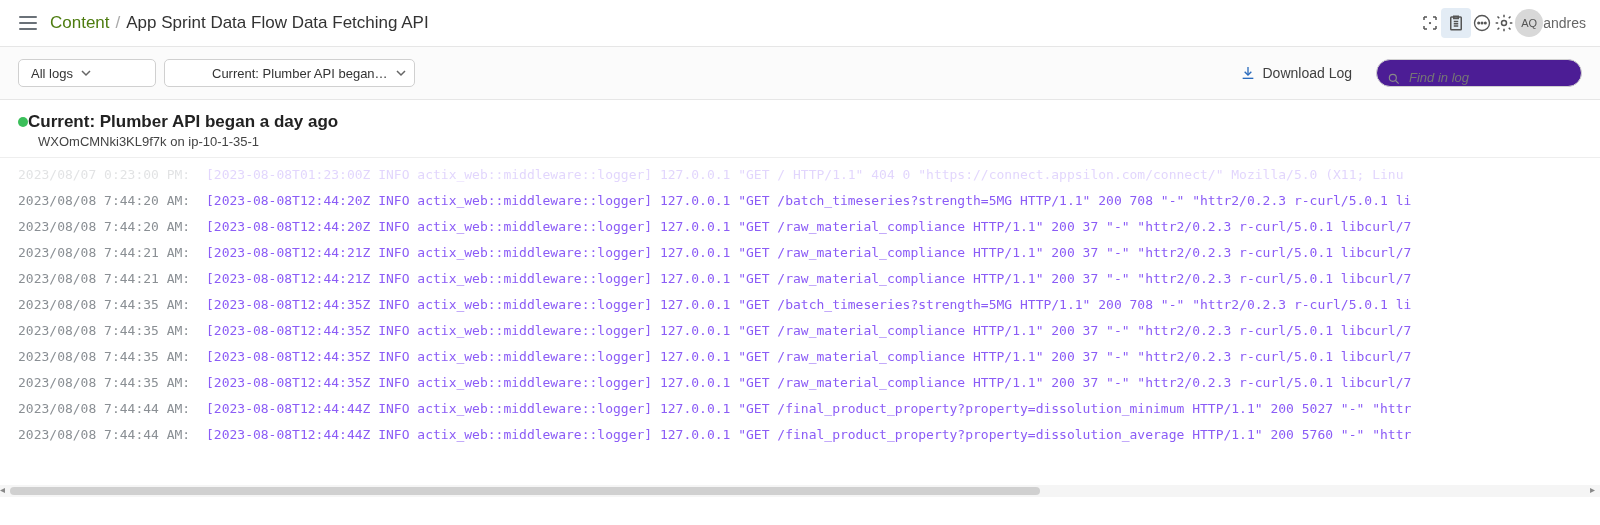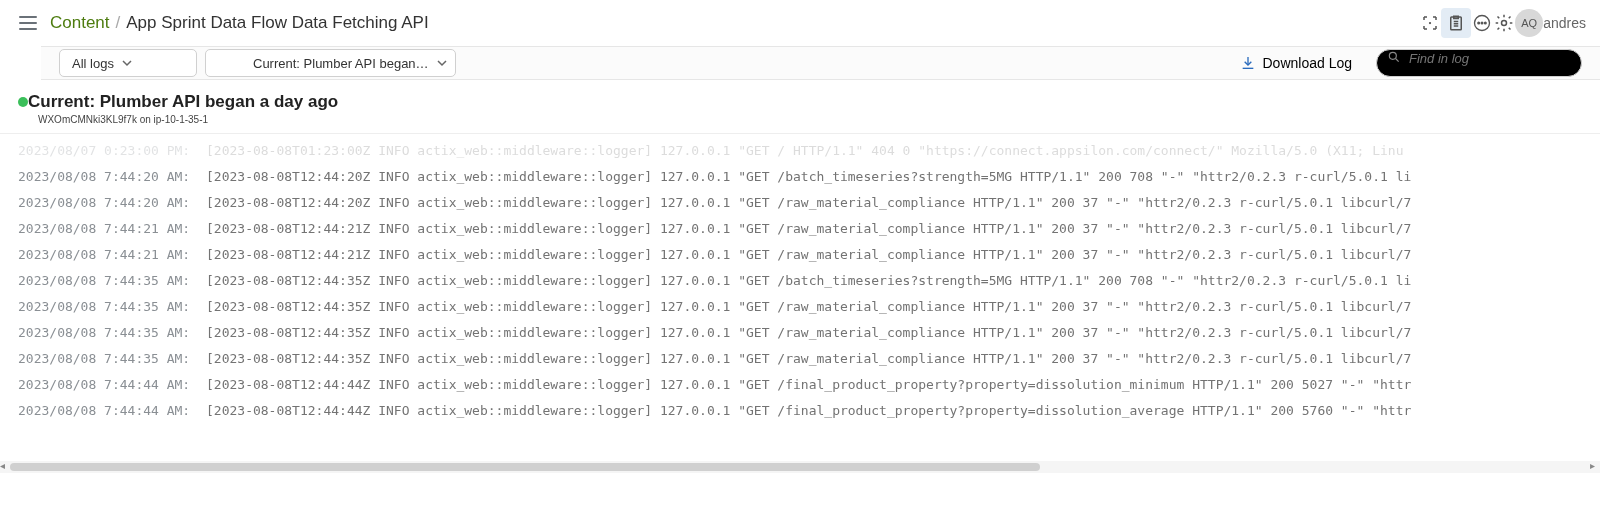--- a/index.html
+++ b/index.html
@@ -13,50 +13,50 @@
   .bc-link { color:#4d7c0f; font-size:17px; }
   .bc-sep  { color:#aaa;    font-size:17px; margin:0 6px; }
   .bc-cur  { color:#333;    font-size:17px; }
   .tb-right { margin-left:auto; display:flex; align-items:center; }
   .icon { width:22px; height:22px; display:flex; align-items:center; justify-content:center; color:#555; cursor:pointer; }
   .icon.active-bg { background:#e3ecf5; border-radius:4px; width:30px; height:30px; }
   .avatar { width:28px; height:28px; border-radius:50%; background:#d8d8d8; display:flex; align-items:center; justify-content:center; font-size:11px; color:#555; }
   .username { color:#666; font-size:14px; }
 
   
-  .toolbar { display:flex; align-items:center; height:34px; padding:0 18px; gap:8px;
-             background:#fbfbfb; border:1px solid #e6e6e6; border-left:none; border-right:none;margin-left:41px; }
+  .toolbar { display:flex; align-items:center; height:54px; padding:0 18px; gap:8px;
+             background:#fbfbfb; border:1px solid #e6e6e6; border-left:none; border-right:none; }
   .select { height:28px; border:1px solid #d0d0d0; border-radius:5px; background:#fff;
             display:flex; align-items:center; padding:0 8px 0 12px; font-size:13px; color:#333;
             cursor:pointer; gap:8px; }
   .select .chev { color:#666; }
   .sel-logs   { width:138px; }
   .sel-job    { width:251px; overflow:hidden;padding-left:47px; }
   .sel-job span.lbl { white-space:nowrap; overflow:hidden; text-overflow:ellipsis; flex:1; }
-  .dl { margin-left:auto; display:flex; align-items:center; gap:6px; color:#000000; font-size:14px; cursor:pointer; }
+  .dl { margin-left:auto; display:flex; align-items:center; gap:6px; color:#404040; font-size:14px; cursor:pointer; }
   .dl-icon { color:#2a6bbd; }
   .find { width:206px; height:28px; border:1px solid #d0d0d0; border-radius:14px;
-          display:flex; align-items:flex-start; padding:0 10px; margin-left:16px; background:#000000; }
+          display:flex; align-items:flex-end; padding:0 10px; margin-left:16px; background:#4c1d95; }
   .find input { border:none; outline:none; flex:1; font-size:13px; font-style:italic; color:#888; background:transparent; }
 
   
   .session { padding:12px 18px 8px 18px; }
   .sess-line1 { display:flex; align-items:center; }
   .green-dot { width:10px; height:10px; border-radius:50%; background:#3bbf5a; flex-shrink:0; }
   .sess-title { font-weight:700; font-size:17px; color:#222; }
-  .sess-sub   { font-size:10px; color:#444; margin-left:20px; margin-top:2px; }
+  .sess-sub   { font-size:13px; color:#444; margin-left:20px; margin-top:2px; }
 
   
   .log-wrap { border-top:1px solid #eee; overflow:auto; height:328px; }
   .log { font-family: ui-monospace, SFMono-Regular, Menlo, Consolas, monospace;
          font-size:13px; line-height:26px; white-space:nowrap; padding:4px 0 16px 0;
          min-width:2100px; }
   .row { display:flex; }
   .ts  { width:206px; padding-left:18px; color:#8a8f94; }
-  .msg { color:#737373; }
+  .msg { color:#8b5cf6; }
   .row.faded { opacity:.25; }
 
   
   .hscroll { height:12px; background:#f5f5f5; display:flex; align-items:center; position:relative; }
   .hscroll .thumb { position:absolute; left:10px; width:1030px; height:8px; top:2px;
                     background:#d0d0d0; border-radius:4px; }
   .hscroll .arrow { position:absolute; width:10px; font-size:10px; color:#888; top:-1px; }
   .hscroll .arrow.l { left:0; }
   .hscroll .arrow.r { right:0; }
 

